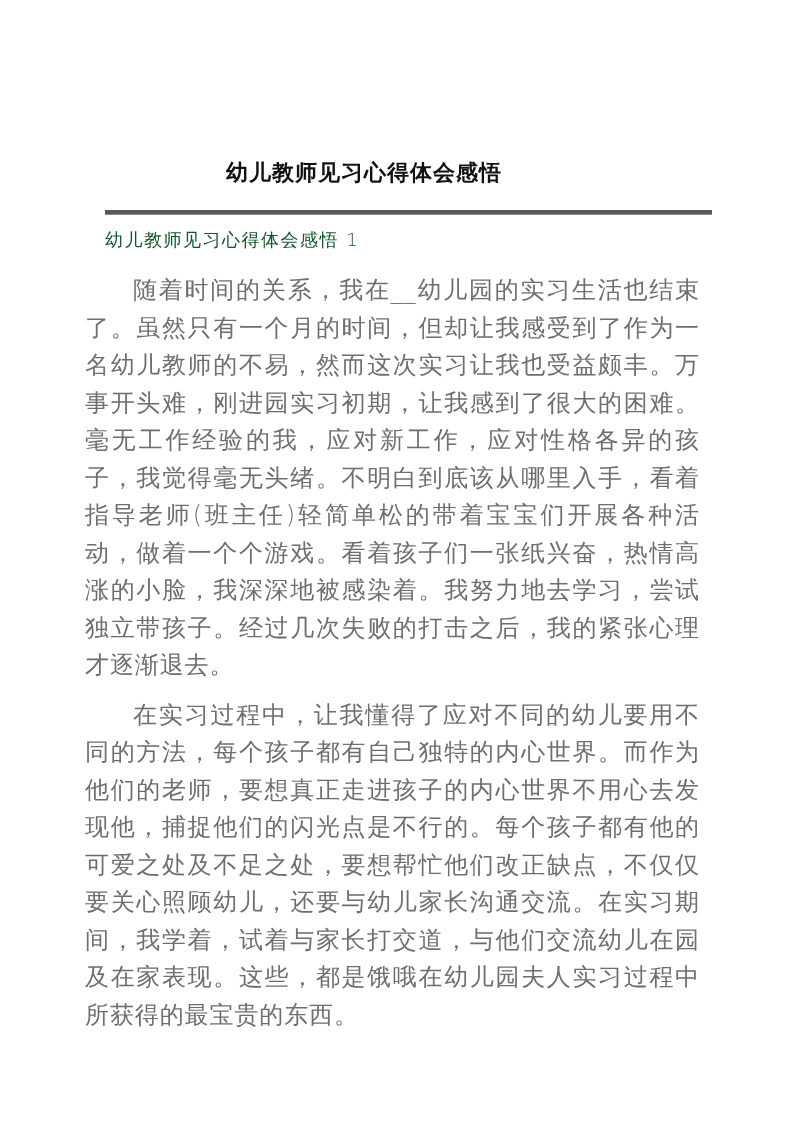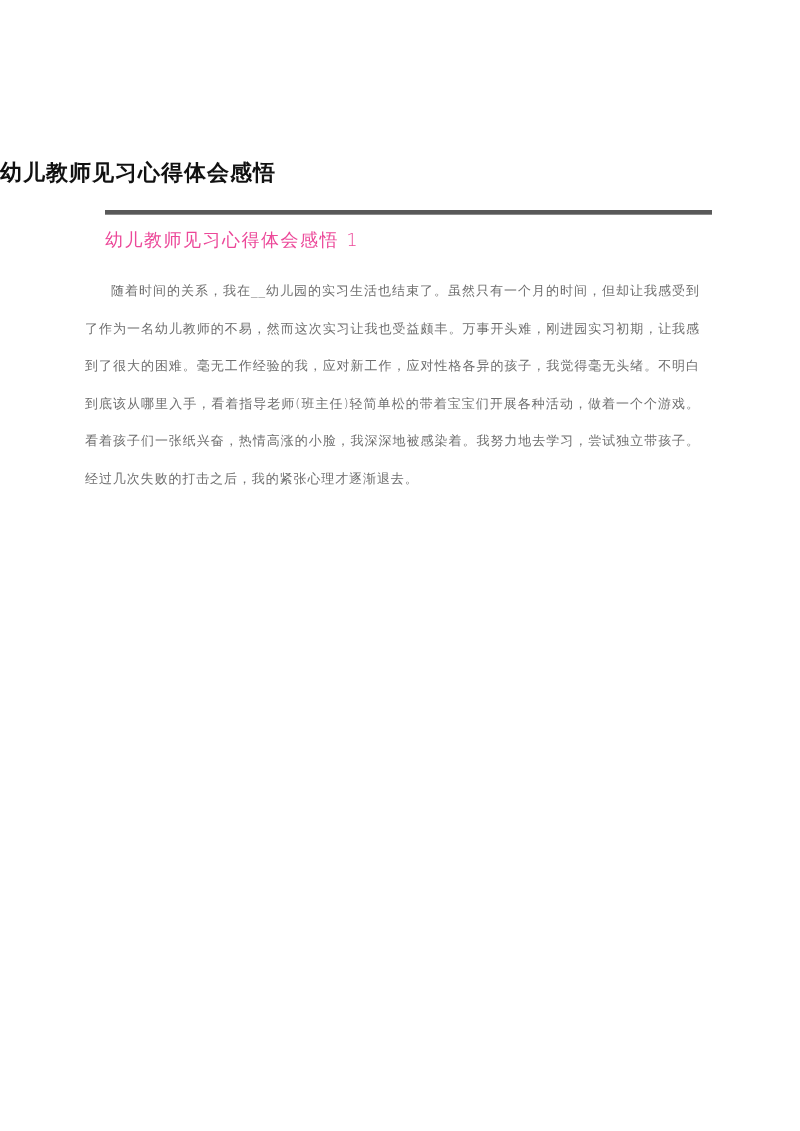--- a/index.html
+++ b/index.html
@@ -22,20 +22,21 @@
     height: 1131px;
     background: #ffffff;
   }
 
   
   .doc-title {
     position: absolute;
     left: 0;
     top: 158px;
     width: 728px;
+    text-align: center;
     font-size: 22px;
     font-weight: bold;
     letter-spacing: 1px;
     color: #111111;
     font-family: "DejaVu Sans", "Liberation Sans", sans-serif;
   }
 
   
   .title-rule {
     position: absolute;
@@ -47,37 +48,37 @@
     border-bottom: 1px solid #8c8c8c;
   }
 
   
   .doc-subtitle {
     position: absolute;
     left: 105px;
     top: 228px;
     width: 610px;
     font-size: 18px;
-    color: #ec4899;
+    color: #14532d;
     letter-spacing: 1.5px;
     font-family: "DejaVu Sans", "Liberation Sans", sans-serif;
     font-weight: 300;
   }
 
   
   .body-block {
     position: absolute;
     left: 85px;
     top: 272px;
     width: 630px;
   }
 
   .para {
     margin: 0 15px 12px 0;
-    font-size: 13px;
+    font-size: 24px;
     line-height: 37.5px;
     color: #6e6e6e;
     text-align: justify;
     text-justify: inter-ideograph;
     text-indent: 2em;
     letter-spacing: 0.9px;
     font-family: "DejaVu Sans", "Liberation Sans", sans-serif;
     font-weight: 300;
     word-break: break-all;
   }
@@ -102,16 +103,17 @@
 <div class="page">
 
   <div class="doc-title">幼儿教师见习心得体会感悟</div>
 
   <div class="title-rule"></div>
 
   <div class="doc-subtitle">幼儿教师见习心得体会感悟 1</div>
 
   <div class="body-block">
     <p class="para">随着时间的关系，我在__幼儿园的实习生活也结束了。虽然只有一个月的时间，但却让我感受到了作为一名幼儿教师的不易，然而这次实习让我也受益颇丰。万事开头难，刚进园实习初期，让我感到了很大的困难。毫无工作经验的我，应对新工作，应对性格各异的孩子，我觉得毫无头绪。不明白到底该从哪里入手，看着指导老师(班主任)轻简单松的带着宝宝们开展各种活动，做着一个个游戏。看着孩子们一张纸兴奋，热情高涨的小脸，我深深地被感染着。我努力地去学习，尝试独立带孩子。经过几次失败的打击之后，我的紧张心理才逐渐退去。</p>
+    <p class="para">在实习过程中，让我懂得了应对不同的幼儿要用不同的方法，每个孩子都有自己独特的内心世界。而作为他们的老师，要想真正走进孩子的内心世界不用心去发现他，捕捉他们的闪光点是不行的。每个孩子都有他的可爱之处及不足之处，要想帮忙他们改正缺点，不仅仅要关心照顾幼儿，还要与幼儿家长沟通交流。在实习期间，我学着，试着与家长打交道，与他们交流幼儿在园及在家表现。这些，都是饿哦在幼儿园夫人实习过程中所获得的最宝贵的东西。</p>
   </div>
 
 
 </div>
 
 </body></html>

